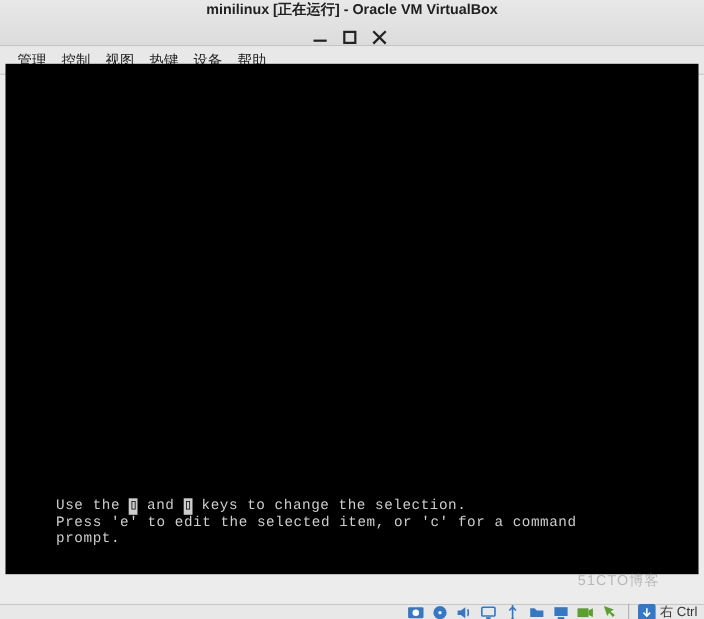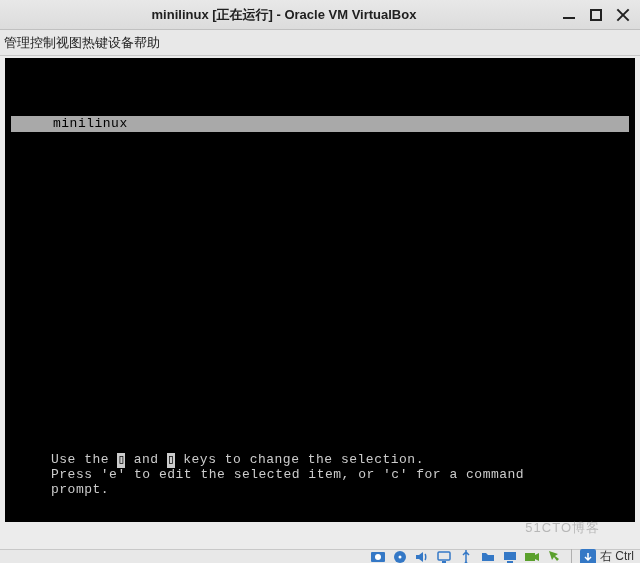--- a/index.html
+++ b/index.html
@@ -7,26 +7,27 @@
     width: 640px; height: 563px;
     background: #ececec;
     font-family: sans-serif;
     font-size: 13px;
     color: #202020;
     overflow: hidden;
     position: relative;
   }
   
   .titlebar {
-    height: 30px;
+    height: 42px;
     background: linear-gradient(#e8e8e8, #dcdcdc);
     display: flex;
     align-items: center;
     padding: 0 6px;
     border-bottom: 1px solid #c0c0c0;
+    flex-direction: column;
   }
   .title {
     flex: 1;
     text-align: center;
     font-weight: bold;
     font-size: 13px;
   }
   .win-btns { display: flex; gap: 14px; align-items: center; padding-right: 4px; }
   .win-btn { width: 14px; height: 14px; position: relative; cursor: pointer; }
   .win-min::after { content: ""; position: absolute; left: 1px; right: 1px; bottom: 3px; height: 2px; background: #222; }
@@ -36,22 +37,22 @@
   }
   .win-close::before { transform: rotate(45deg); }
   .win-close::after { transform: rotate(-45deg); }
 
   
   .menubar {
     height: 26px;
     background: #e8e8e8;
     display: flex;
     align-items: center;
-    padding: 0 4px;
-    gap: 0;
+    padding: 0 16px;
+    gap: 14px;
     border-bottom: 1px solid #c8c8c8;
     font-size: 13px;
   }
   .menubar span { cursor: pointer; }
 
   
   .vm-display {
     position: absolute;
     left: 5px; right: 5px;
     top: 58px;
@@ -133,21 +134,20 @@
 <div class="menubar">
   <span>管理</span>
   <span>控制</span>
   <span>视图</span>
   <span>热键</span>
   <span>设备</span>
   <span>帮助</span>
 </div>
 
 <div class="vm-display">
-  <div class="grub-entry">minilinux</div>
   <div class="grub-hint"><span>Use the </span><span class="glyph">▯</span><span> and </span><span class="glyph">▯</span><span> keys to change the selection.</span>
 <span>Press 'e' to edit the selected item, or 'c' for a command</span>
 <span>prompt.</span></div>
 </div>
 
 <div class="watermark">51CTO博客</div>
 
 <div class="statusbar">
   <div class="icon-row">
     <div class="sicon">

